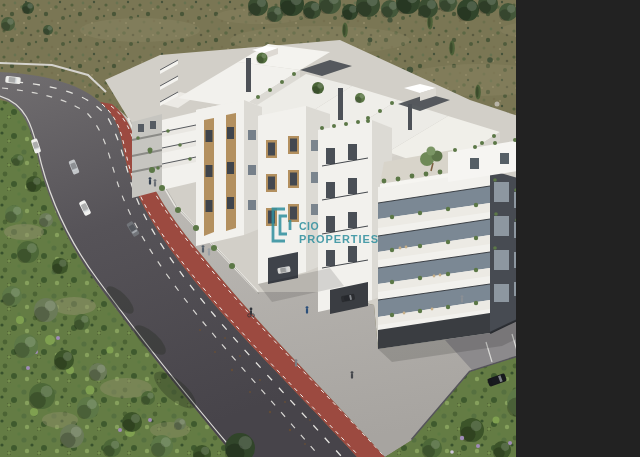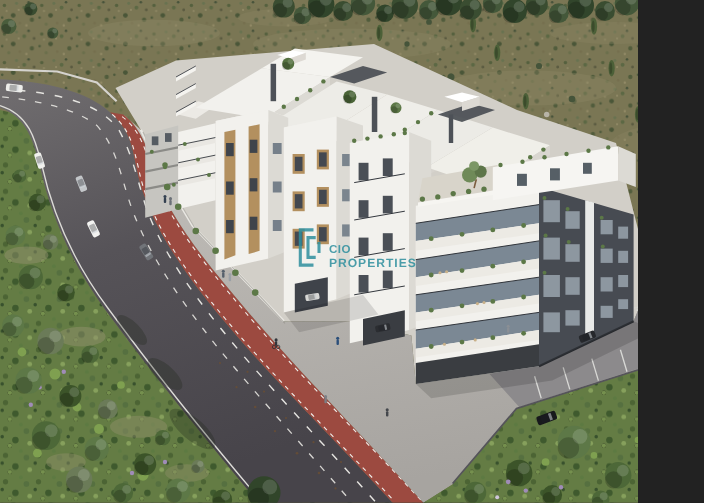--- a/index.html
+++ b/index.html
@@ -1,16 +1,16 @@
 <!DOCTYPE html>
 <html style="--brand-teal: #2E8F9E; --scrub: #7A7654; --park: #647C44; --road: #565358; --bike-red: #9C4A40; --sidewalk: #B6B3AD; --parking: #8C8A8C; --white-wall: #F2F1ED; --shade-wall: #DCDAD4; --charcoal: #474B52; --wood: #B3905F; --glass: #7B8894; --railing: #2F3339; --terrace: #D8D4CA; --green-plant: #5C7847; --tree-dark: #3C5429; --tree-mid: #4D6838; --tree-light: #5D7847; --kerb-dark: #55545A; --line-white: #E4E3DF;"><head>
 <meta charset="utf-8">
 <style>
   html,body{margin:0;padding:0;background:#222;}
-  .stage{width:580px;height:457px;position:relative;overflow:hidden;font-family:"Liberation Sans",sans-serif;}
+  .stage{width:516px;height:457px;position:relative;overflow:hidden;font-family:"Liberation Sans",sans-serif;}
   svg{display:block;}
   .wm-text{font-family:"Liberation Sans",sans-serif;font-weight:bold;fill:var(--brand-teal,#2E8F9E);}
   .wm-line1{font-size:10.5px;letter-spacing:.5px;}
   .wm-line2{font-size:11px;letter-spacing:.9px;}
 </style>
 </head>
 <body>
 
 <div class="stage">
 <svg width="640" height="457" viewBox="0 0 640 457">

